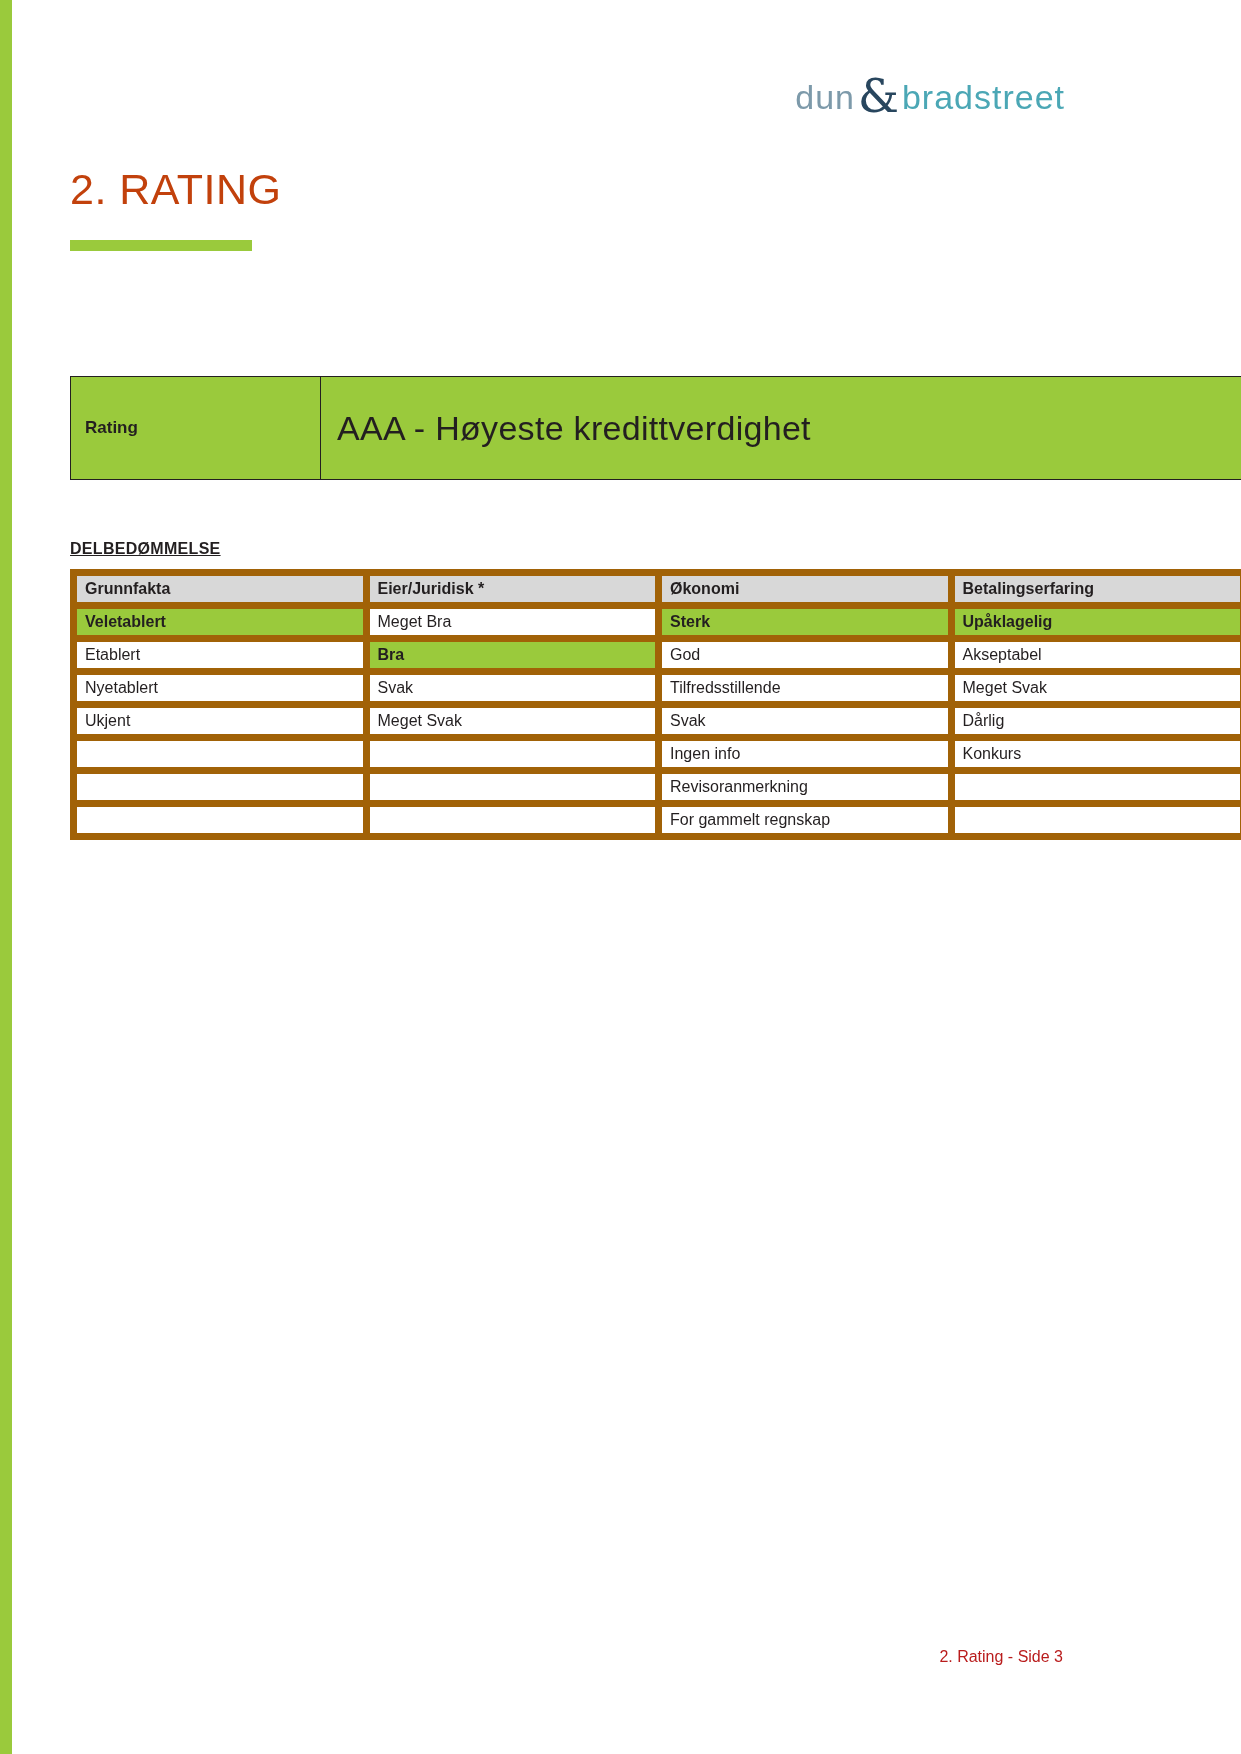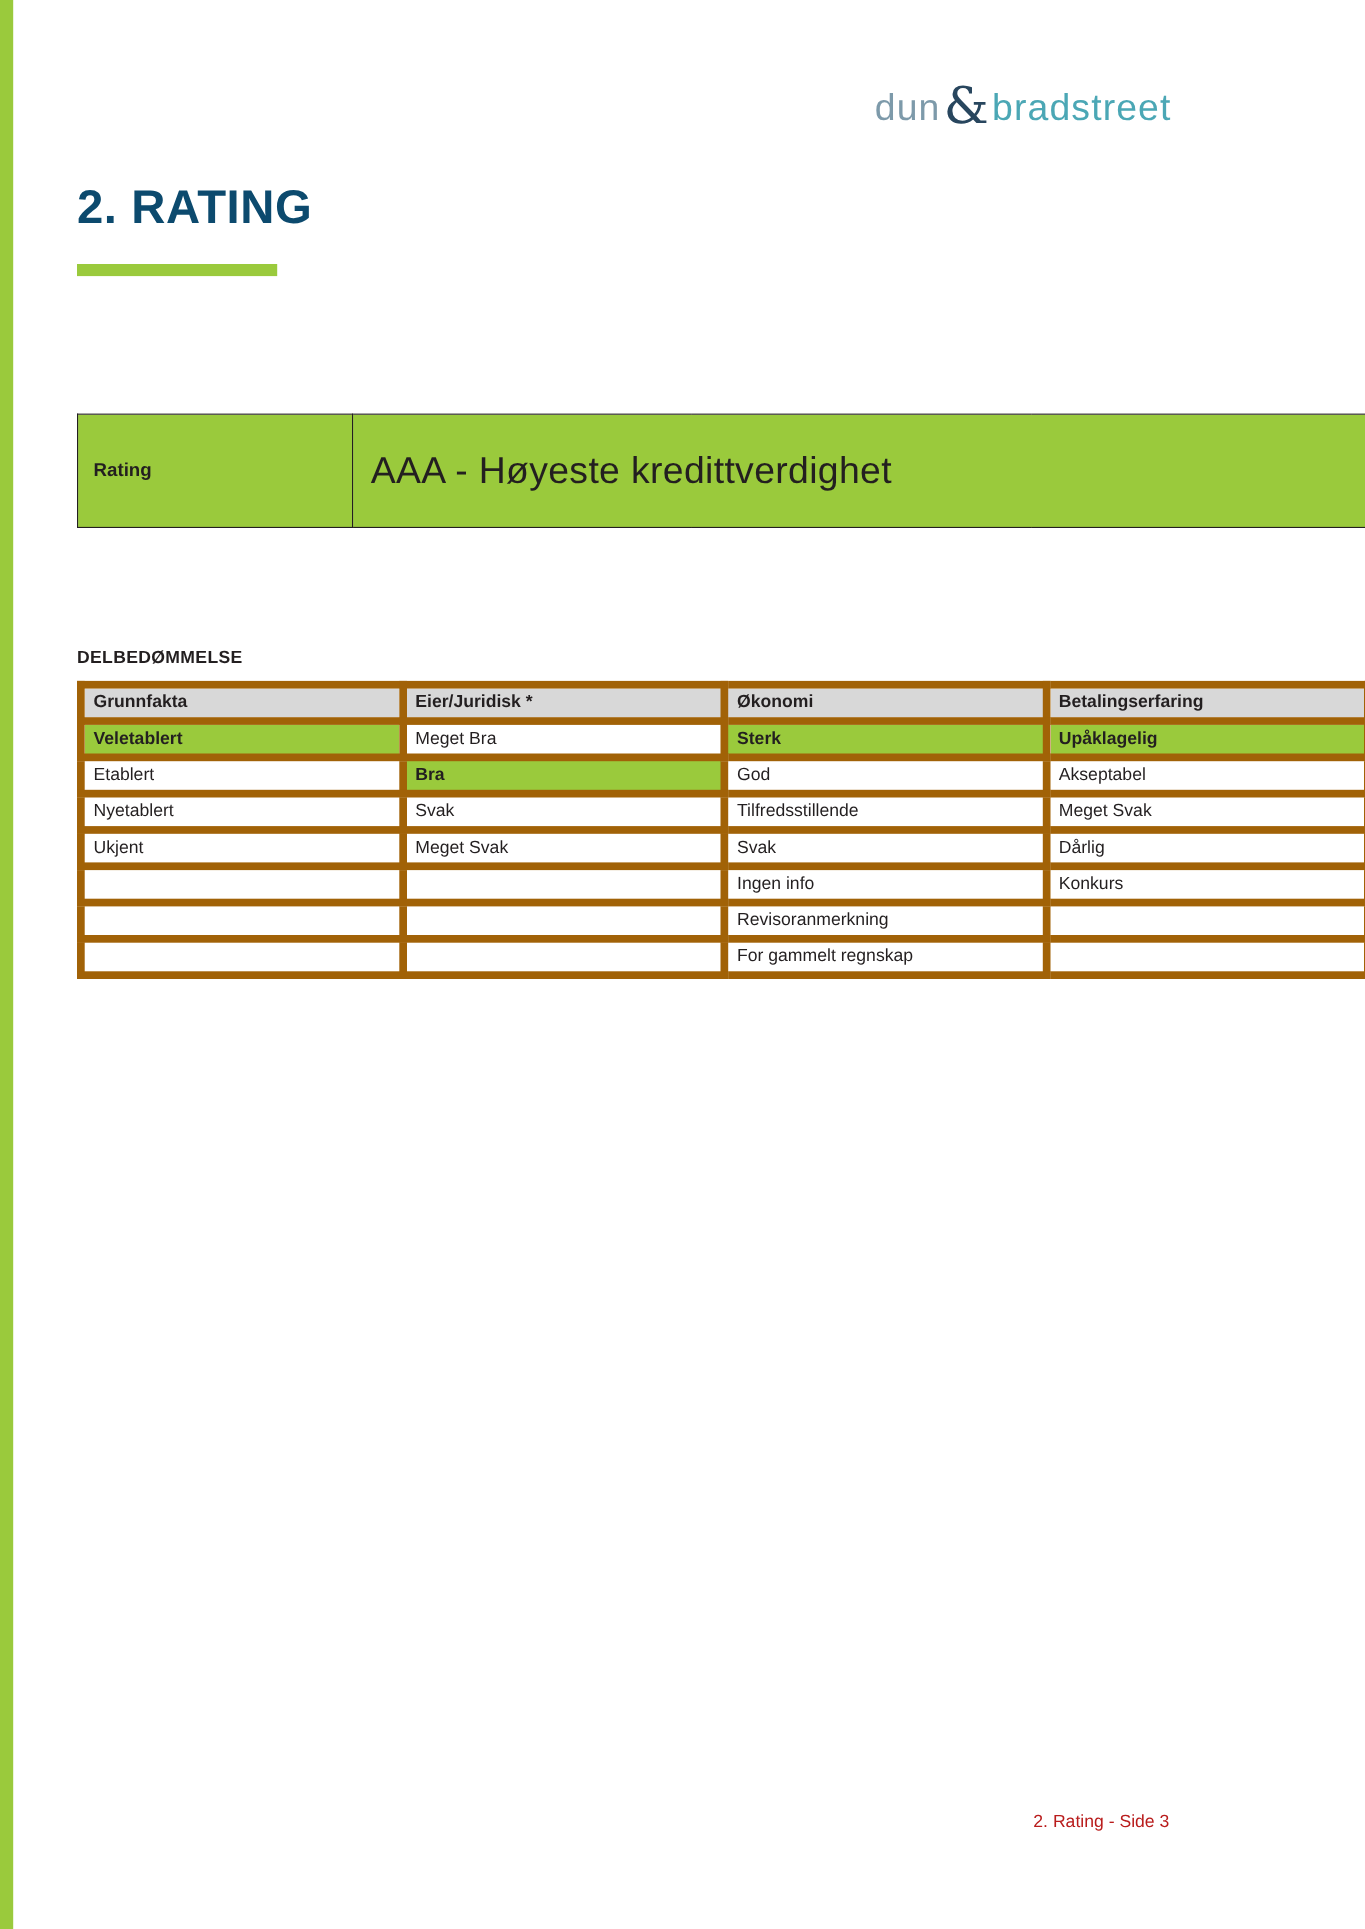--- a/index.html
+++ b/index.html
@@ -22,41 +22,41 @@
   }
   .logo-dun  { font-size:34px; color:var(--logo-dun,#7d9aaa); letter-spacing:1px; }
   .logo-amp  { font-family:"DejaVu Serif", serif; font-size:46px; line-height:1;
                color:var(--logo-amp,#28465e); margin:0 3px; position:relative; top:3px; }
   .logo-brad { font-size:34px; color:var(--logo-brad,#4ba7b5); letter-spacing:1px; }
 
   .content { padding-left:70px; width:1063px; }
 
   .page-title {
     padding-top:165px;
-    font-size:43px; font-weight:700; letter-spacing:0.5px;
-    color:#0c4a6e;
+    font-size:43px; font-weight:400; letter-spacing:0.5px;
+    color:#c2410c;
   }
   .title-underline {
     margin-top:26px;
     width:182px; height:11px;
     background:var(--accent,#9aca3c);
   }
 
   table { border-collapse:collapse; width:1177px; table-layout:fixed;border-radius:20px; }
 
   .rating-table { margin-top:125px; }
   .rating-table td { border:1px solid var(--border,#231f20); vertical-align:middle; }
   .cell-green { background:var(--accent,#9aca3c); }
   .rating-label-cell { width:250px; padding:0 14px; font-weight:bold; font-size:17px; height:103px; }
   .rating-value-cell { padding:0 16px; font-weight:normal; font-size:34px; letter-spacing:0.3px; }
   .small-row td { height:49px; padding:0 14px; }
   .lbl { font-weight:bold; font-size:16px; }
   .val { font-weight:bold; font-size:21px; }
 
-  .section-title { margin-top:110px; font-weight:bold; font-size:16px; letter-spacing:0.3px; }
+  .section-title { margin-top:60px; font-weight:bold; font-size:16px; letter-spacing:0.3px;text-decoration:underline; }
 
   .del-table { margin-top:11px; }
   .del-table th, .del-table td {
     border:7px solid #a16207;
     height:33px; padding:0 8px;
     font-size:16px; text-align:left; vertical-align:middle;
     overflow:hidden; white-space:nowrap;
   }
   .del-table th { background:var(--th-bg,#d8d8d8); font-weight:bold; }
   .del-table td.hl { background:var(--accent,#9aca3c); font-weight:bold; }

